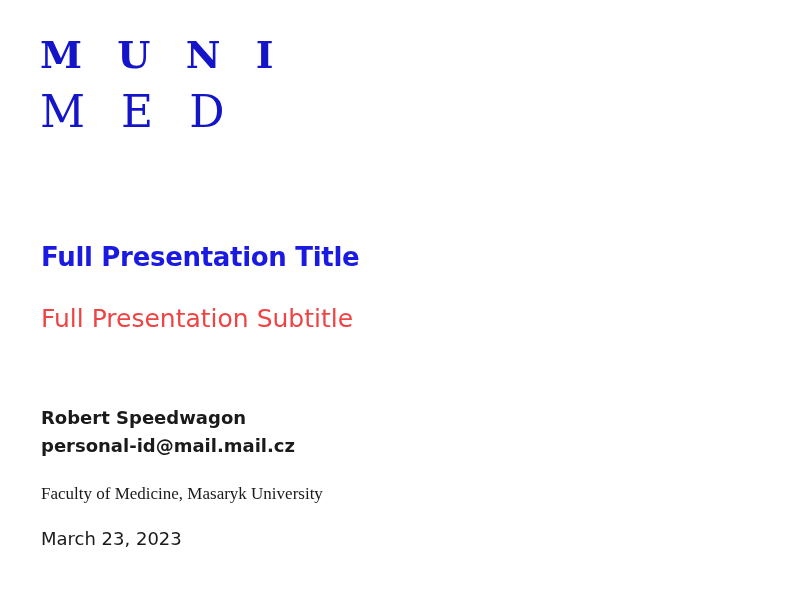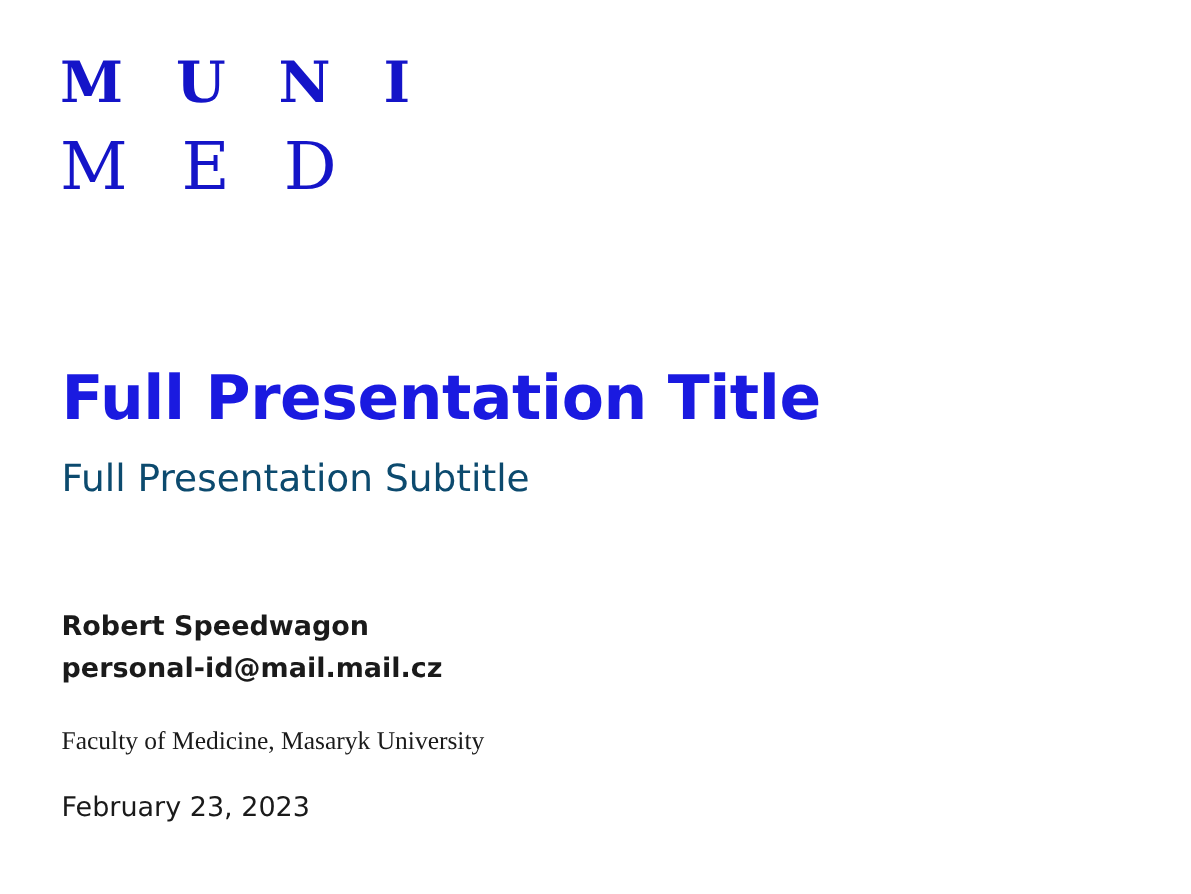--- a/index.html
+++ b/index.html
@@ -53,31 +53,31 @@
   }
 
   
   .title {
     position: absolute;
     left: 41px;
     top: 243px;
     color: #1a1ae0;
     font-family: "DejaVu Sans", sans-serif;
     font-weight: 700;
-    font-size: 41px;
+    font-size: 26px;
     line-height: 1.08;
     letter-spacing: -0.3px;
     white-space: nowrap;
   }
 
   .subtitle {
     position: absolute;
     left: 41px;
     top: 305px;
-    color: #0c4a6e;
+    color: #ef4444;
     font-family: "DejaVu Sans", sans-serif;
     font-weight: 400;
     font-size: 25px;
     line-height: 1.15;
     white-space: nowrap;
   }
 
   
   .author-block {
     position: absolute;
@@ -131,15 +131,15 @@
 
   <div class="subtitle">Full Presentation Subtitle</div>
 
   <div class="author-block">
     <span class="author-name">Robert Speedwagon</span>
     <span class="author-email">personal-id@mail.mail.cz</span>
   </div>
 
   <div class="affiliation">Faculty of Medicine, Masaryk University</div>
 
-  <div class="date">February 23, 2023</div>
+  <div class="date">March 23, 2023</div>
 
 </div>
 
 </body></html>

